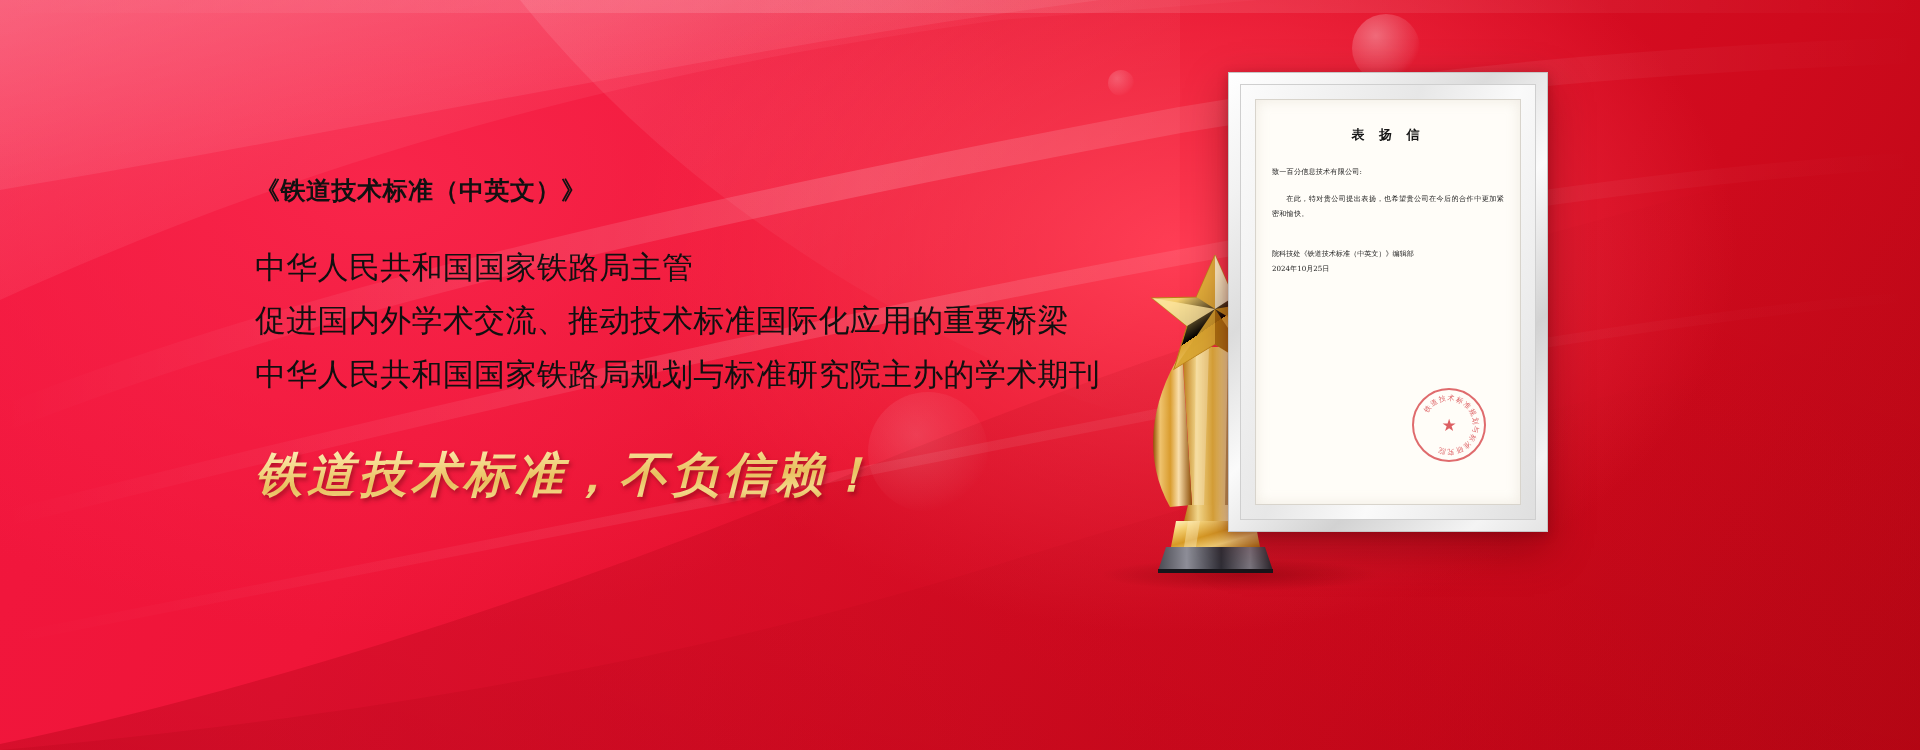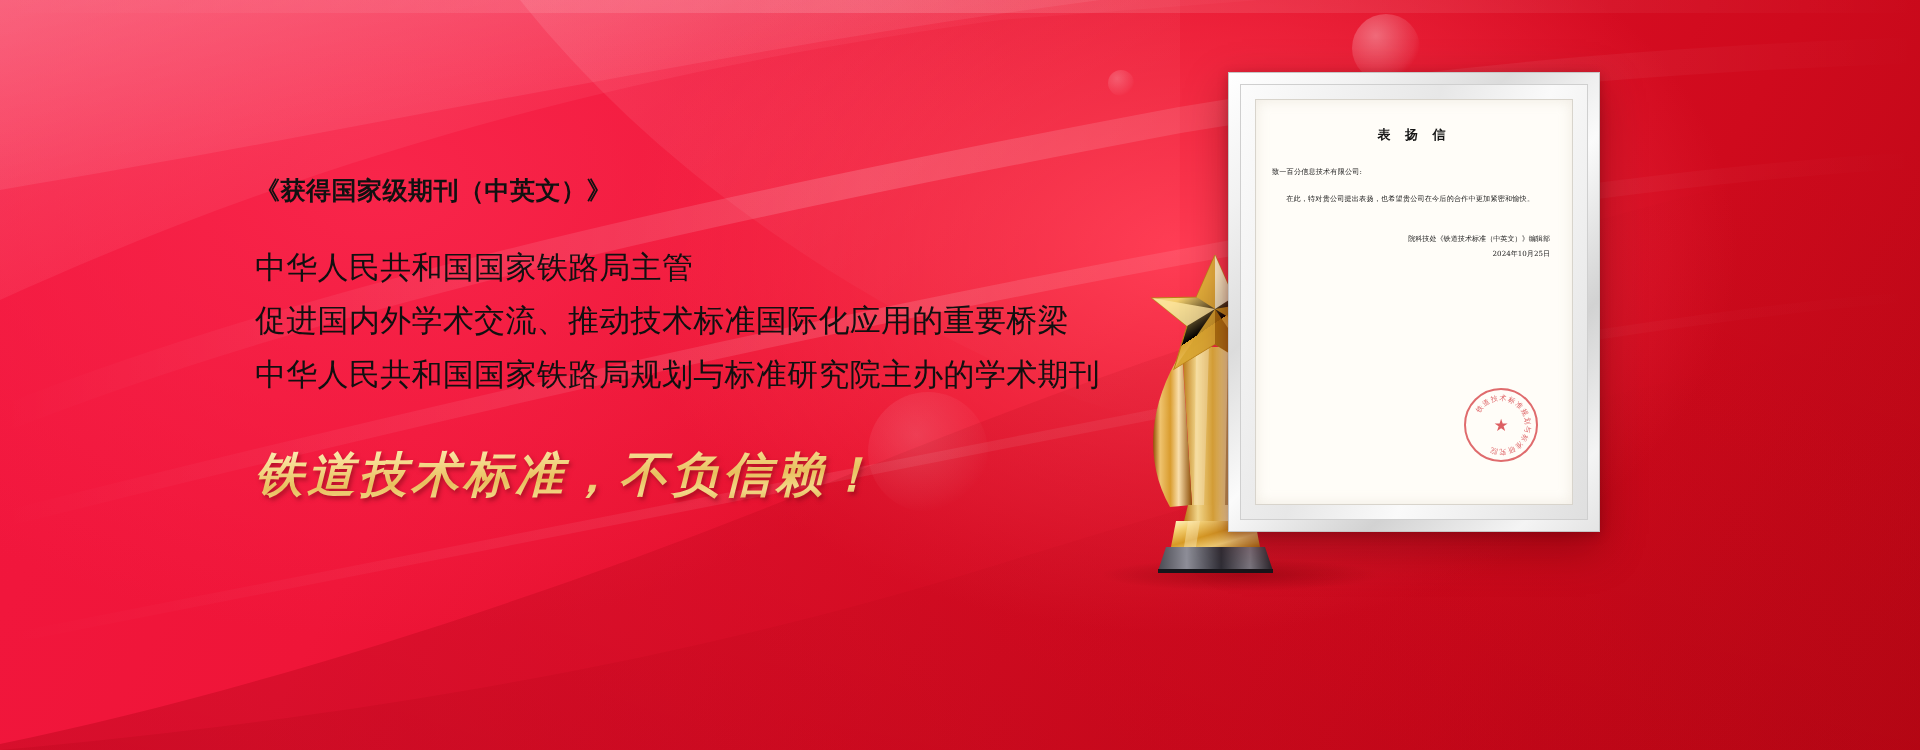--- a/index.html
+++ b/index.html
@@ -62,21 +62,21 @@
     background:linear-gradient(178deg,#fdf0bd 4%,#f6dc90 24%,#e8bf5e 48%,#f3d888 66%,#d8a63f 88%);
     -webkit-background-clip:text; background-clip:text;
     color:transparent;
     filter:drop-shadow(2px 3px 2px rgba(110,5,15,.5));
   }
 
   
   #trophy { position:absolute; left:1108px; top:255px; width:215px; height:318px; }
 
   
-  #cert-wrap { position:absolute; left:1228px; top:72px; width:372px; height:460px; }
+  #cert-wrap { position:absolute; left:1228px; top:72px; width:320px; height:460px; }
   .cert-frame {
     position:absolute; inset:0;
     background:linear-gradient(135deg,#ffffff 0%,#f2f2f2 16%,#dcdcdc 34%,#fbfbfb 52%,#d2d2d2 72%,#f4f4f4 90%,#e4e4e4 100%);
     border:1px solid #c6c6c6;
     box-shadow:0 16px 40px rgba(90,0,8,.42), 0 3px 10px rgba(80,0,6,.3);
     padding:17px;
   }
   .cert-bevel {
     position:absolute; inset:11px;
     border:1px solid #cfcfcf;
@@ -96,21 +96,21 @@
     font-family:"DejaVu Serif","Liberation Serif",serif;
     margin-bottom:20px;
   }
   .cert-p {
     font-size:7.1px; color:#1b1b1b; line-height:2.12;
     font-family:"DejaVu Serif","Liberation Serif",serif;
     text-align:justify; letter-spacing:.2px;margin-top:12px;
   }
   .cert-p.indent { text-indent:2em; }
   .cert-sign {
-    margin-top:26px; text-align:right; padding-right:6px;
+    margin-top:26px; text-align:left; padding-right:6px;
     position:relative; z-index:2;
   }
   .cert-sign div {
     font-size:7.1px; color:#1b1b1b; line-height:2.1;
     font-family:"DejaVu Serif","Liberation Serif",serif;
   }
   .seal {
     position:absolute; right:34px; bottom:42px;
     width:74px; height:74px; border-radius:50%;
     border:2.2px solid rgba(205,24,30,.74);
@@ -171,21 +171,21 @@
   <div class="bokeh b1"></div>
   <div class="bokeh b2"></div>
   <div class="bokeh b3"></div>
   <div class="bokeh b4"></div>
   <div class="bokeh b5"></div>
   <div class="bokeh b6"></div>
   <div class="bokeh b7"></div>
   <div class="bokeh b8"></div>
 
   <div id="copy">
-    <div class="journal-title">《获得国家级期刊（中英文）》</div>
+    <div class="journal-title">《铁道技术标准（中英文）》</div>
 
     <div class="desc-block">
       <div class="desc-line">中华人民共和国国家铁路局主管</div>
       <div class="desc-line">促进国内外学术交流、推动技术标准国际化应用的重要桥梁</div>
       <div class="desc-line">中华人民共和国国家铁路局规划与标准研究院主办的学术期刊</div>
     </div>
 
 
     <div class="slogan">铁道技术标准，不负信赖！</div>
   </div>

